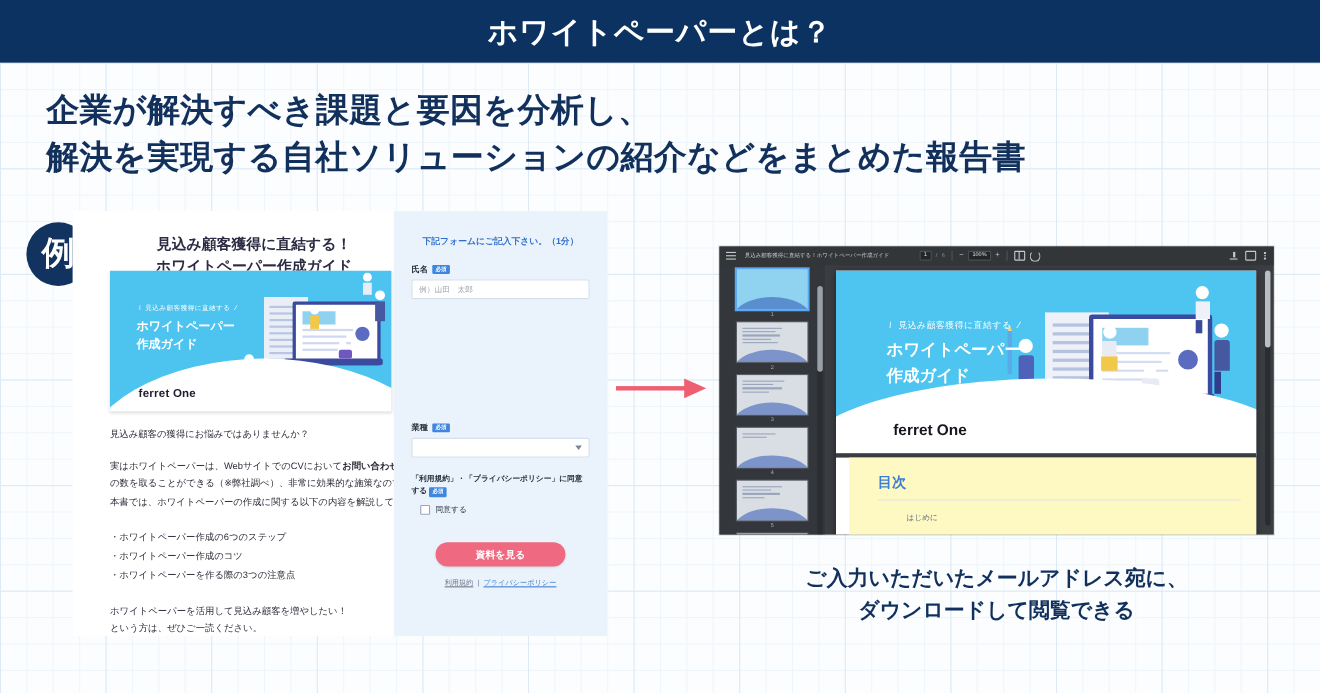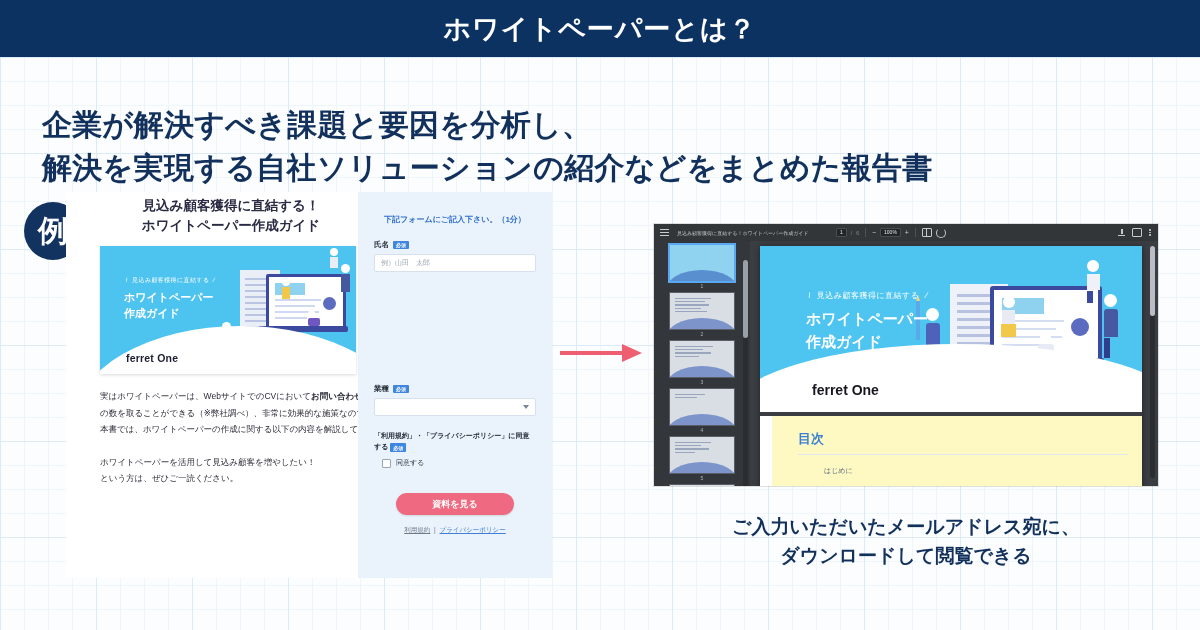--- a/index.html
+++ b/index.html
@@ -31,39 +31,38 @@
   .header-title{
     color:#ffffff;font-size:27px;font-weight:bold;letter-spacing:1px;
     white-space:nowrap;
   }
 
   
   .headline{
     position:absolute;left:42px;top:80px;width:1150px;
     color:#12305c;font-weight:bold;font-size:30px;line-height:1.42;
     letter-spacing:0.3px;
-    margin-top:24px;
   }
   .headline .l2{display:block;}
 
   
   .ex-badge{
     position:absolute;left:24px;top:202px;width:58px;height:58px;
     border-radius:50%;background:#12335f;color:#fff;
     display:flex;align-items:center;justify-content:center;
     font-size:30px;font-weight:bold;line-height:1;
   }
 
   
   .lp{
     position:absolute;left:66px;top:192px;width:486px;height:386px;
     background:#ffffff;overflow:hidden;
   }
   .lp-title{
-    position:absolute;left:40px;top:4px;width:250px;
+    position:absolute;left:40px;top:20px;width:250px;
     color:#2b2b44;font-weight:bold;font-size:13.5px;line-height:1.45;
     text-align:center;
   }
   .lp-hero{
     position:absolute;left:34px;top:54px;width:256px;height:128px;
     background:#ffffff;box-shadow:0 1px 3px rgba(0,0,0,.15);overflow:hidden;
   }
   .hero-sky{position:absolute;inset:0;background:#4dc3ef;}
   .hero-wave{
     position:absolute;left:-10%;bottom:-48px;width:130%;height:96px;
@@ -343,24 +342,30 @@
         <span class="sl">\</span><span>見込み顧客獲得に直結する</span><span class="sl">/</span>
       </div>
       <div class="hero-h1">
         <div>ホワイトペーパー</div>
         <div>作成ガイド</div>
       </div>
       <div class="hero-logo">ferret One</div>
     </div>
 
     <div class="lp-body">
+      <div class="lp-lead">見込み顧客の獲得にお悩みではありませんか？</div>
       <div class="lp-para">
         <span>実はホワイトペーパーは、WebサイトでのCVにおいて</span><b>お問い合わせの15倍も</b><br>
         <span>の数を取ることができる（※弊社調べ）、非常に効果的な施策なのです。</span><br>
         <span>本書では、ホワイトペーパーの作成に関する以下の内容を解説しています。</span>
+      </div>
+      <div class="lp-list">
+        <div>・ホワイトペーパー作成の6つのステップ</div>
+        <div>・ホワイトペーパー作成のコツ</div>
+        <div>・ホワイトペーパーを作る際の3つの注意点</div>
       </div>
       <div class="lp-close">
         <div>ホワイトペーパーを活用して見込み顧客を増やしたい！</div>
         <div>という方は、ぜひご一読ください。</div>
       </div>
     </div>
   </div>
 
   <div class="form-panel">
     <div class="form-head">下記フォームにご記入下さい。（1分）</div>

